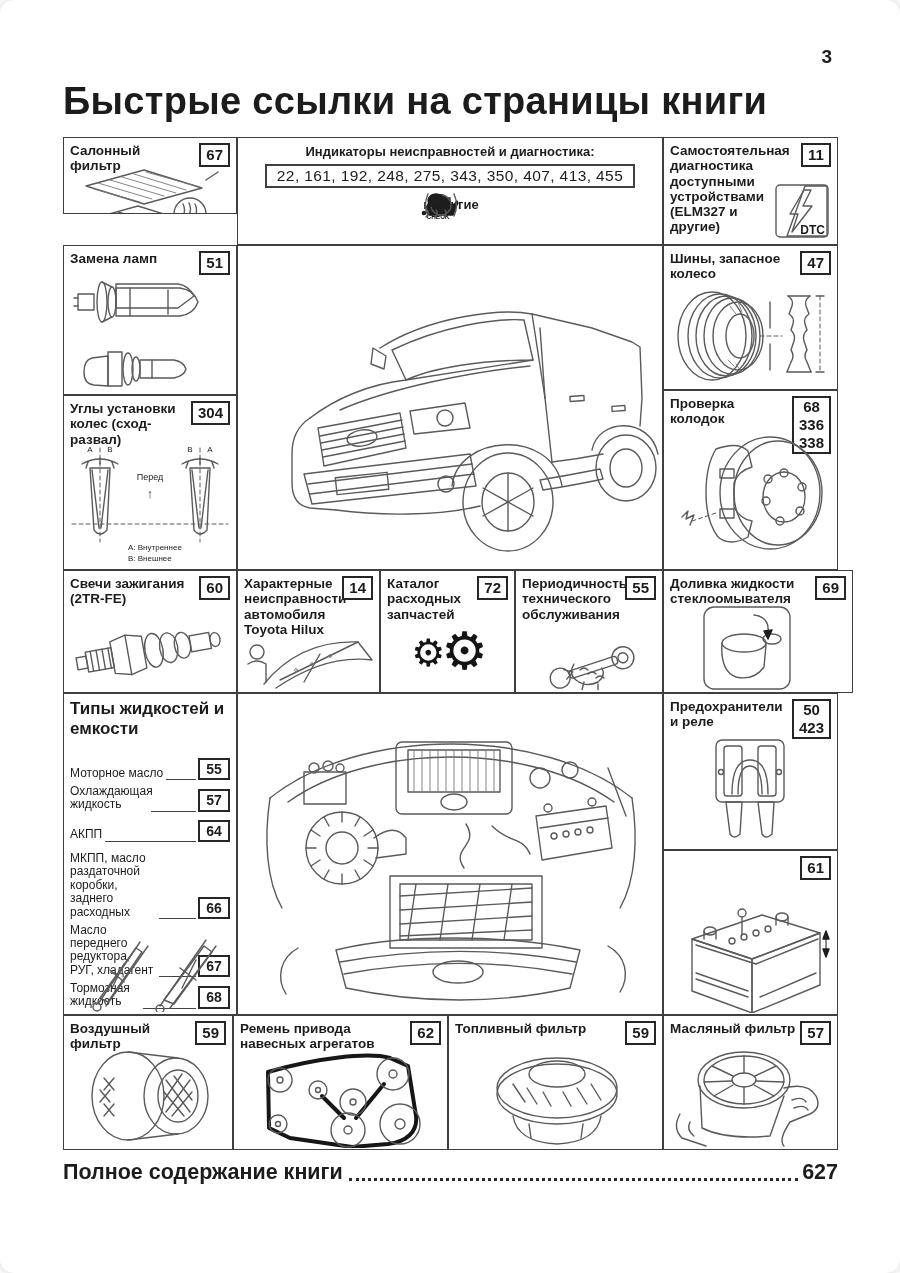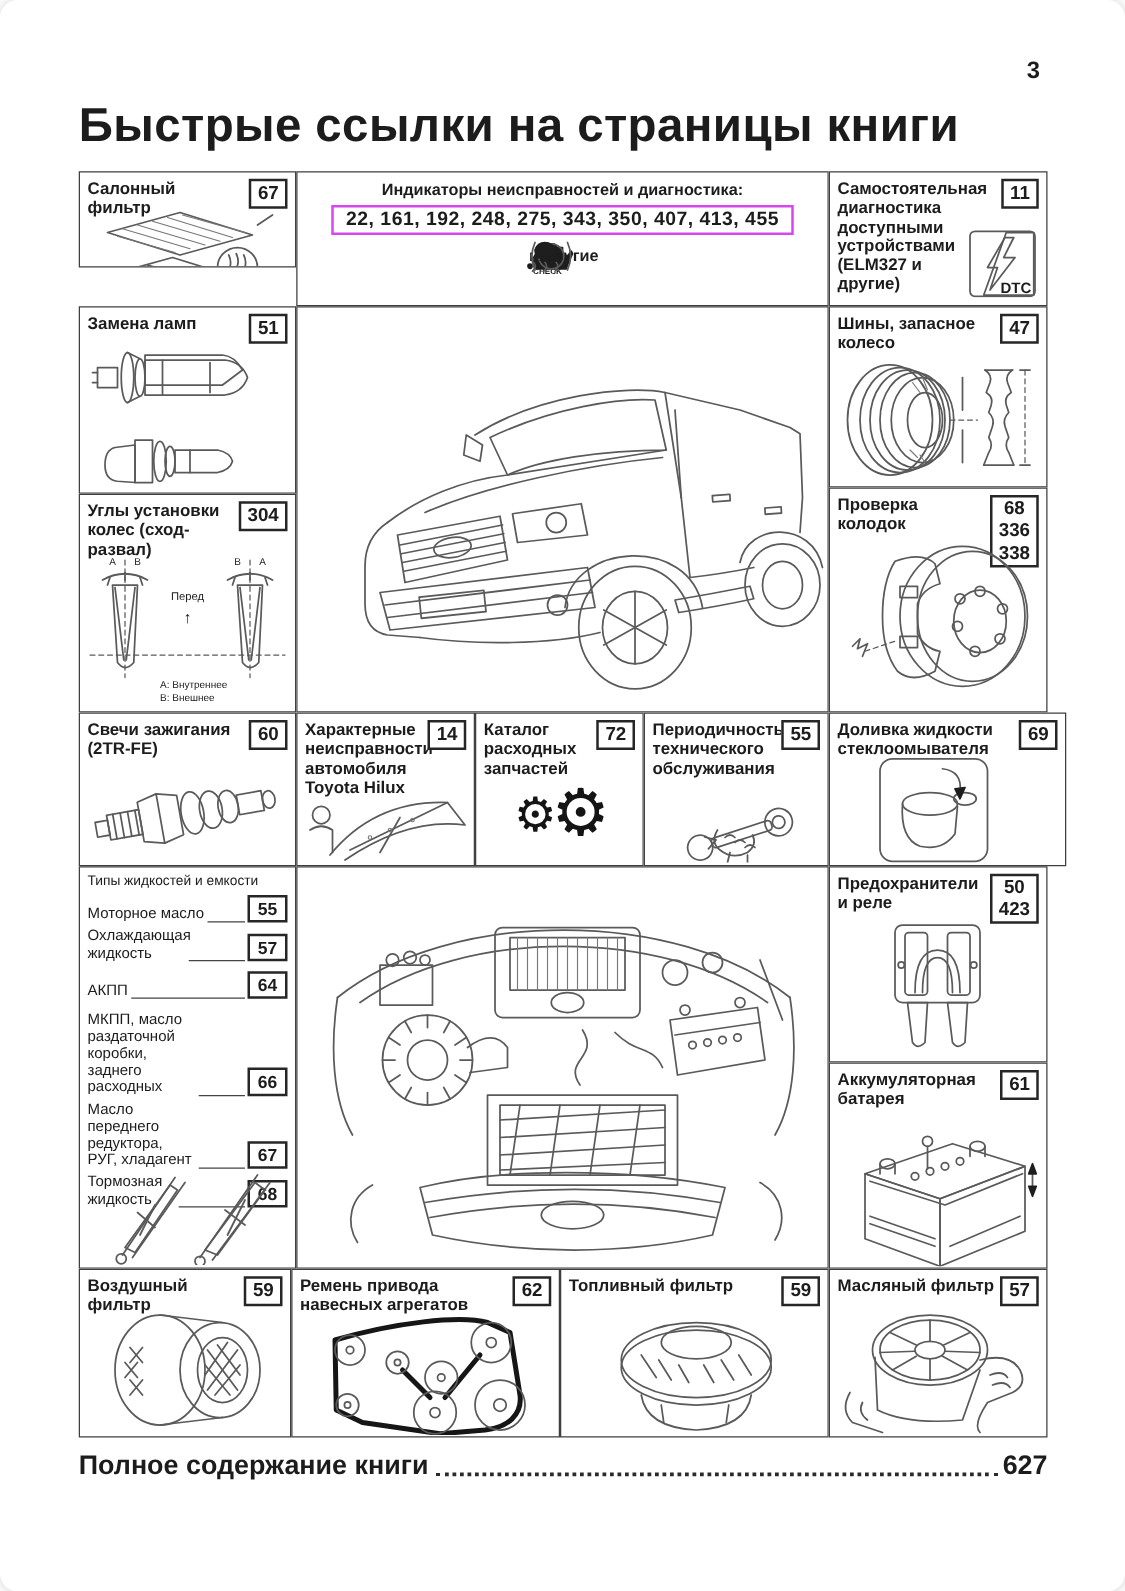--- a/index.html
+++ b/index.html
@@ -17,25 +17,25 @@
   .draw{position:absolute}
   .draw path,.draw line,.draw ellipse,.draw circle,.draw rect,.draw polygon,.draw polyline{stroke:#5a5a5a;fill:none;stroke-width:1.4;stroke-linecap:round;stroke-linejoin:round}
   .draw .dark{stroke:#1e1e1e;fill:#1e1e1e}
   .draw .thick{stroke:#161616;stroke-width:4}
   .draw .hatch{stroke-width:.9;stroke:#777}
   .draw .dash{stroke-dasharray:4 3;stroke-width:1}
   .draw text{stroke:none;fill:#1c1c1c;font-family:"Liberation Sans",sans-serif}
   
   .ind{display:flex;flex-direction:column;align-items:center;gap:5px;padding-top:6px}
   .ind-title{font-size:13px;font-weight:bold}
-  .ind-nums{border:2px solid #d946ef;font-weight:bold;font-size:15.5px;padding:1px 10px;letter-spacing:.4px}
+  .ind-nums{border:2px solid #404040;font-weight:normal;font-size:15.5px;padding:1px 10px;letter-spacing:.4px}
   .ind-icons{display:flex;align-items:center;gap:9px;margin-top:4px}
   .ind-more{font-size:13px;font-weight:bold;margin-left:2px}
   
-  .fl-head{font-size:11px;font-weight:normal;line-height:1.15;margin-bottom:4px}
+  .fl-head{font-size:17px;font-weight:bold;line-height:1.15;margin-bottom:20px}
   .fl-row{display:flex;align-items:flex-end;margin-bottom:4.5px}
   .fl-txt{font-size:12px;line-height:1.12;max-width:97px;flex:0 1 auto}
   .fl-lead{flex:1;height:0;border-top:1.4px solid #444;margin:7px 2px 0 3px;min-width:6px}
   .fl-box{border:2px solid #262626;font-weight:bold;font-size:14px;padding:0 4px;min-width:32px;text-align:center;line-height:1.3}
   .gears{position:absolute;left:0;right:0;bottom:14px;text-align:center;color:#141414;letter-spacing:-4px}
   .g1{font-size:38px}.g2{font-size:52px;position:relative;top:3px}
   .footer{position:absolute;left:63px;width:775px;top:1160px;display:flex;align-items:flex-end;font-weight:bold;font-size:21.5px}
   .leader{flex:1;border-bottom:3px dotted #2b2b2b;margin:0 4px 4px 6px}
 </style>
 </head>
@@ -478,21 +478,20 @@
         <path d="M34,58 Q34,24 52,24 Q70,24 70,58"></path>
         <path d="M40,58 Q40,30 52,30 Q64,30 64,58"></path>
         <circle cx="23" cy="36" r="2.5"></circle>
           <circle cx="81" cy="36" r="2.5"></circle>
         <path d="M28,66 L44,66 L42,98 Q36,104 32,98 Z"></path>
         <path d="M60,66 L76,66 L74,98 Q68,104 64,98 Z"></path>
       </svg>
     </div>
 
     <div class="cell" style="left:600px;top:713px;width:175px;height:165px">
-      <span class="lbl pr">Аккумуляторная батарея</span>
       <span class="pbox">61</span>
       <svg class="draw" style="left:6px;top:36px" width="162" height="126" viewBox="0 0 162 126">
         <polygon points="22,52 92,28 150,46 82,72"></polygon>
         <polygon points="22,52 82,72 82,126 22,104"></polygon>
         <polygon points="82,72 150,46 150,98 82,126"></polygon>
         <path d="M26,58 L86,77 L148,52"></path>
         <line x1="26" y1="92" x2="78" y2="110"></line>
           <line x1="90" y1="110" x2="146" y2="86"></line>
         <line x1="26" y1="86" x2="78" y2="104"></line>
         <ellipse cx="40" cy="44" rx="6" ry="4"></ellipse>

